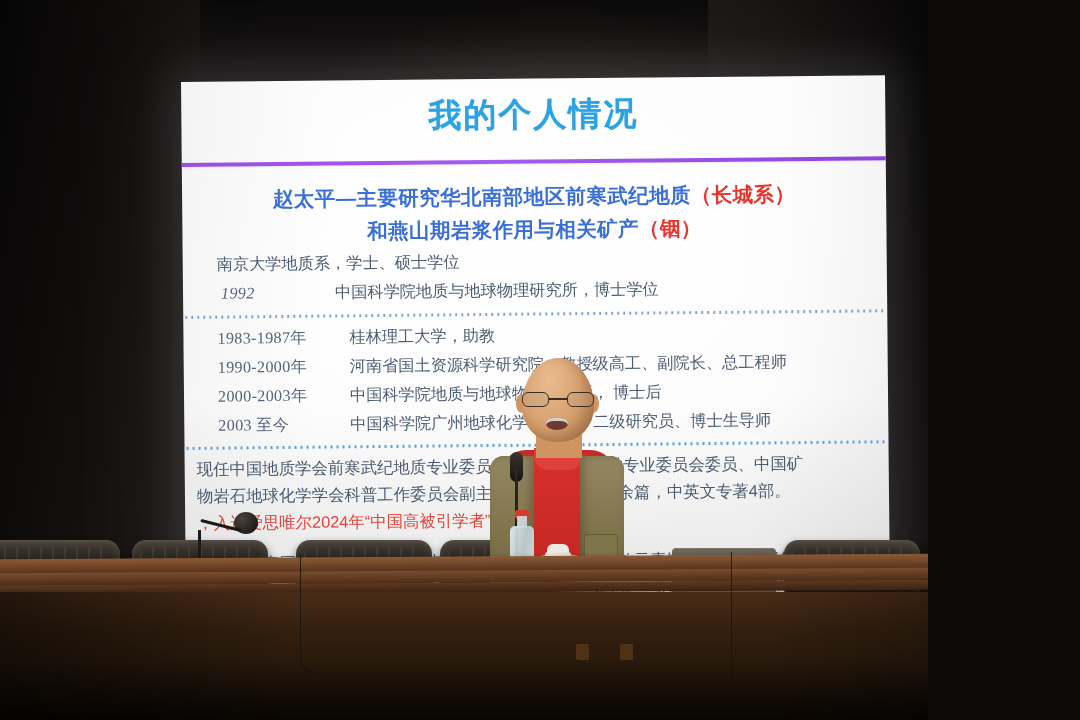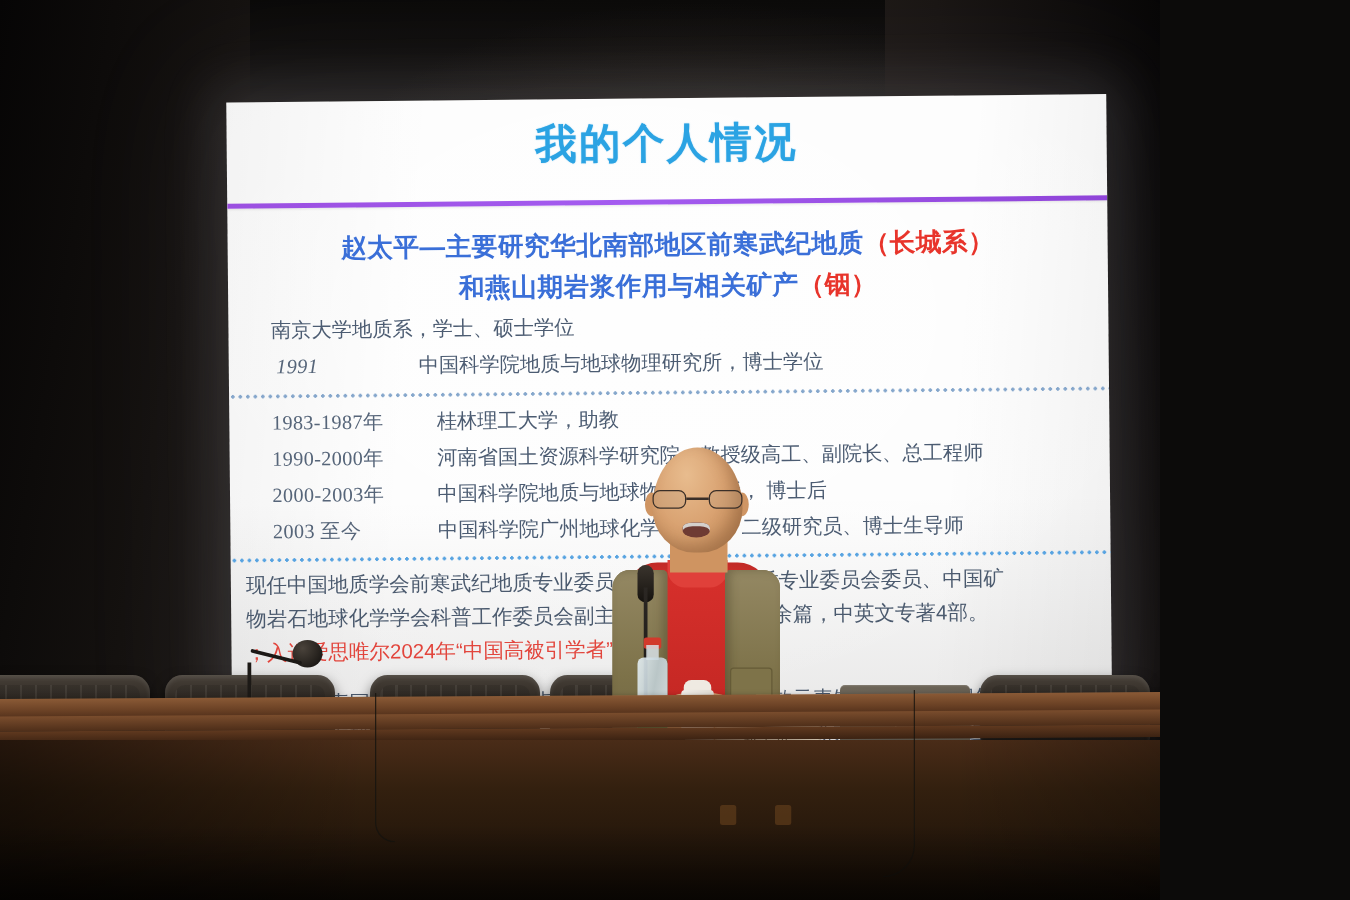--- a/index.html
+++ b/index.html
@@ -415,21 +415,21 @@
           <div>
             <span>和燕山期岩浆作用与相关矿产</span><span class="hl-red">（铟）</span>
           </div>
         </div>
 
         <div class="blk edu-block">
           <div class="row edu">
             <span class="txt">南京大学地质系，学士、硕士学位</span>
           </div>
           <div class="row edu">
-            <span class="yr">1991</span>
+            <span class="yr">1992</span>
             <span class="txt">中国科学院地质与地球物理研究所，博士学位</span>
           </div>
         </div>
 
         <div class="dotted"></div>
 
         <div class="blk career">
           <div class="row">
             <span class="yr">1983-1987年</span>
             <span class="txt">桂林理工大学，助教</span>

